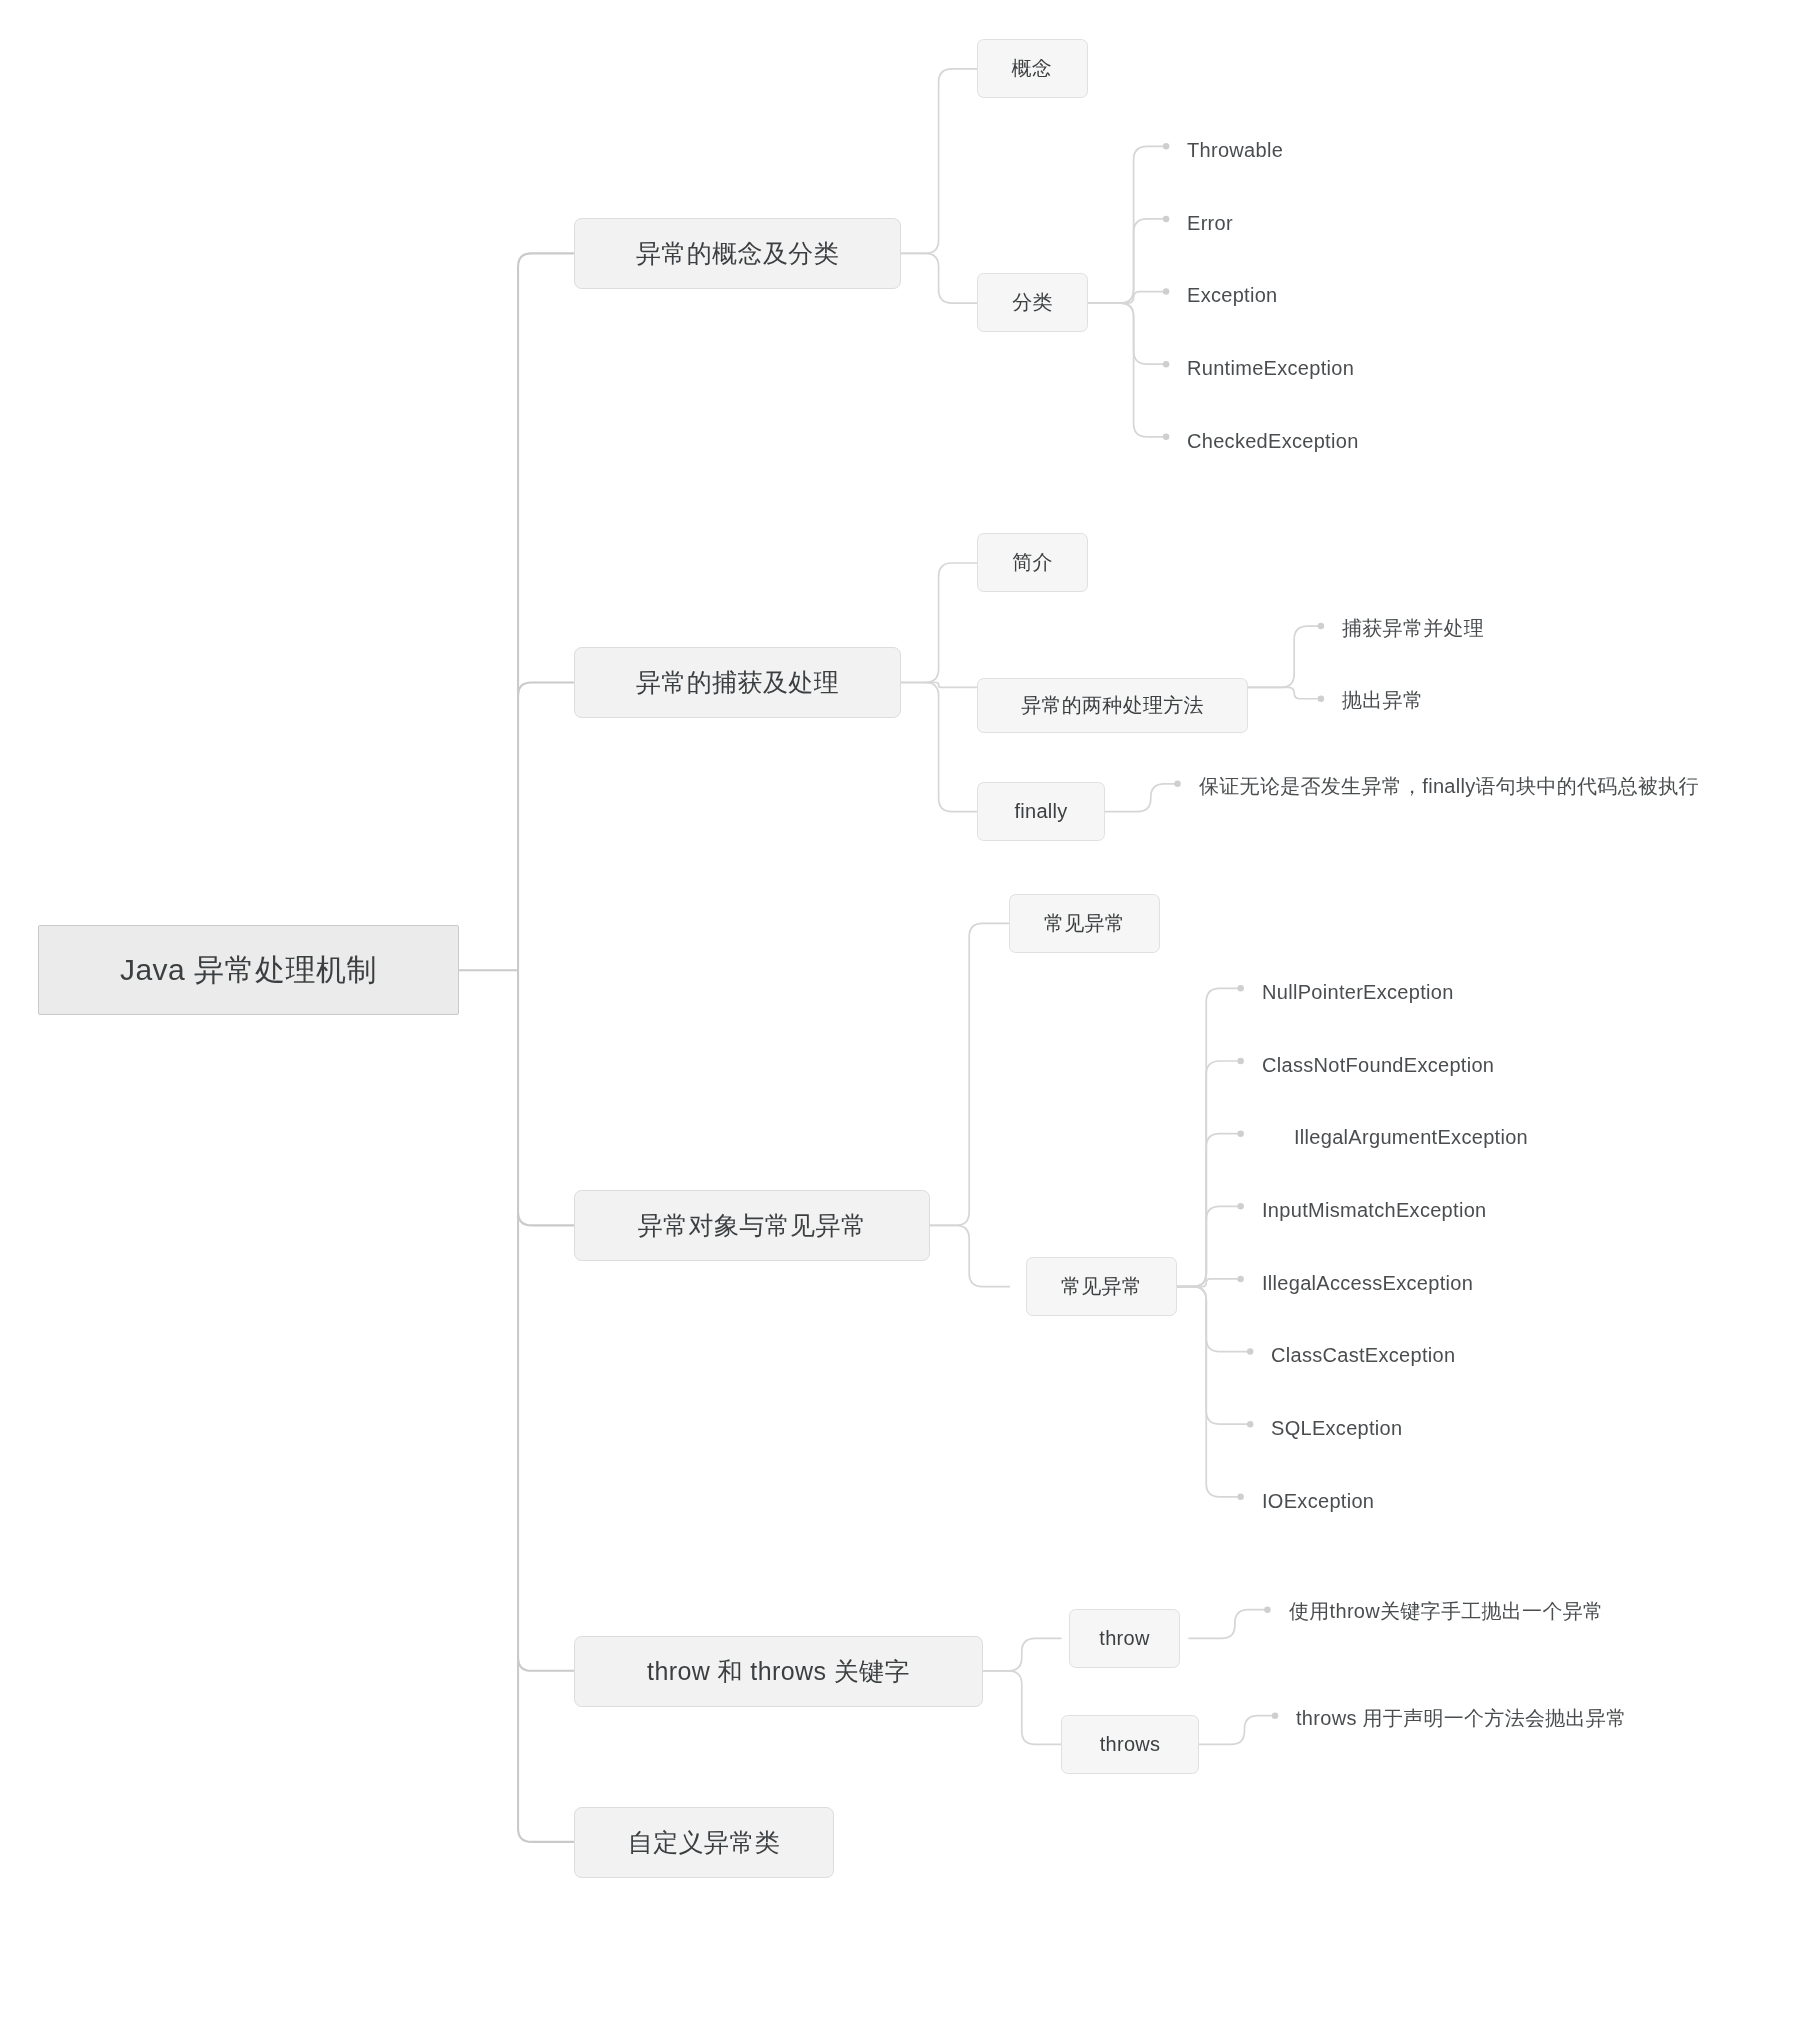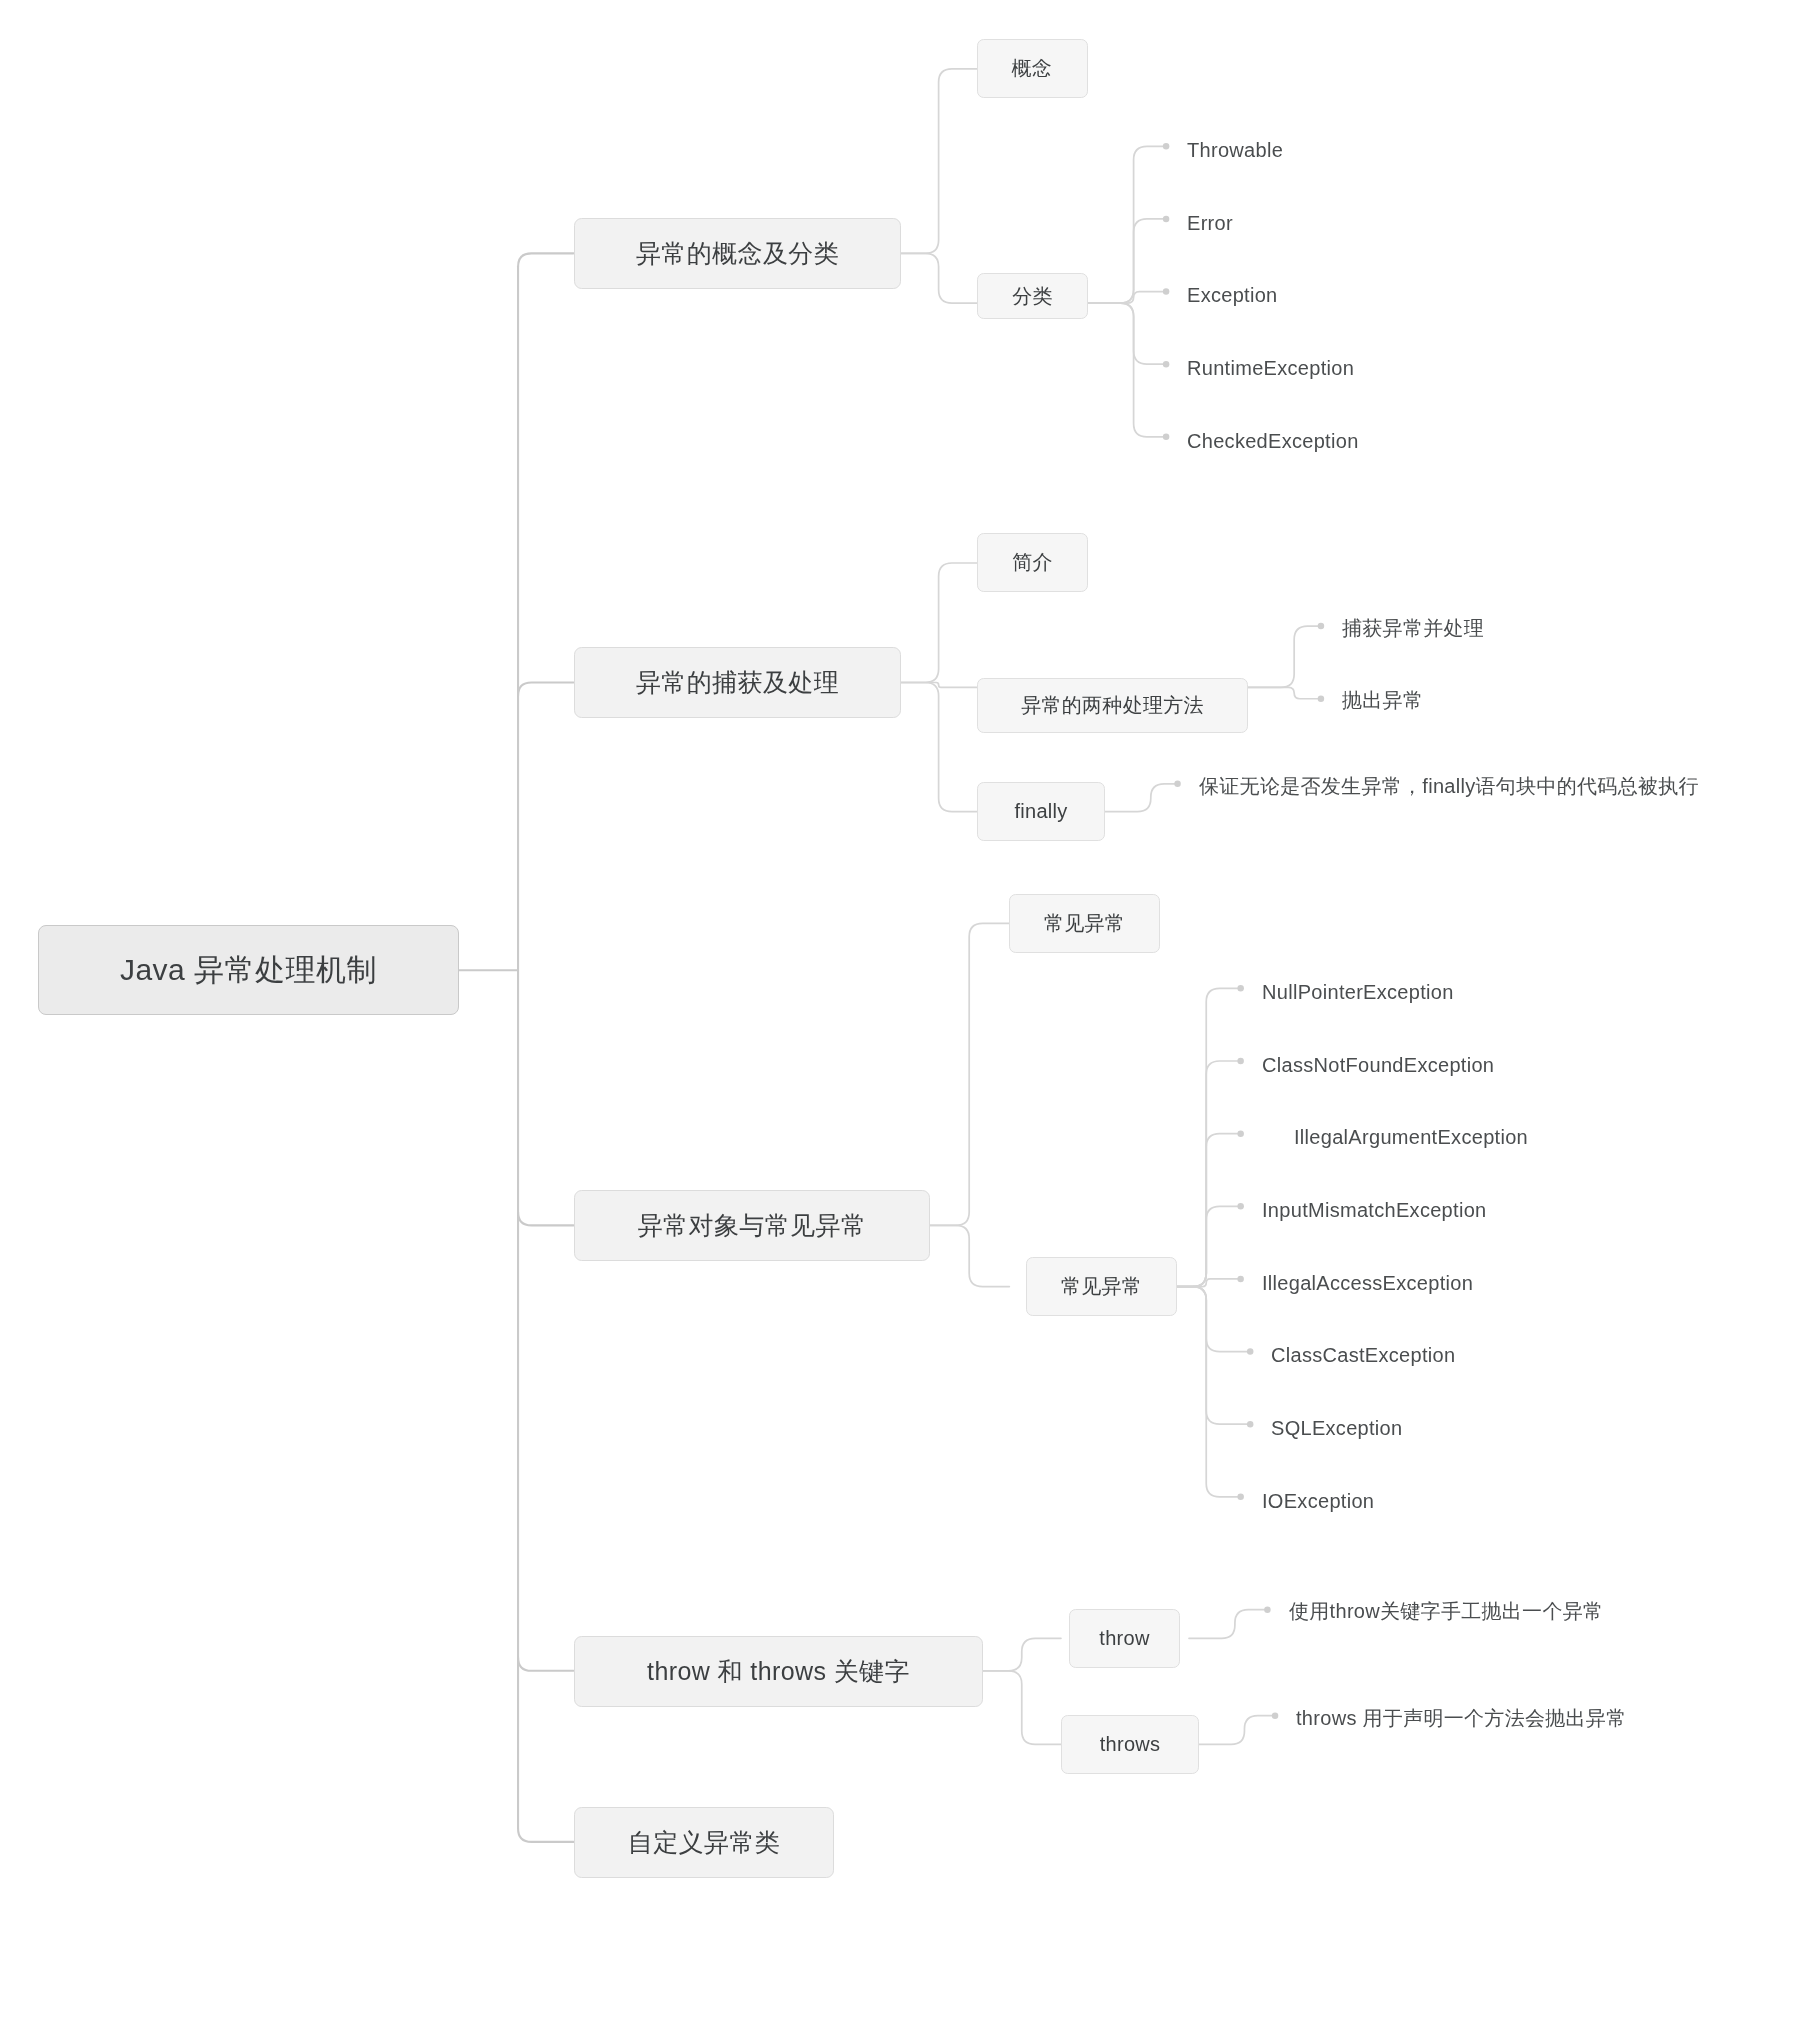--- a/index.html
+++ b/index.html
@@ -30,21 +30,21 @@
     box-sizing: border-box;
     display: flex;
     align-items: center;
     justify-content: center;
     white-space: nowrap;
   }
   
   .node.lv0 {
     background: #ebebeb;
     border: 1.5px solid #c9c9c9;
-    border-radius: 8px;
+    border-radius: 2px;
     color: #3c3f41;
     font-size: 30px;
     letter-spacing: 0.5px;
     padding: 0 21px;
     align-items: center;
   }
   
   .node.lv1 {
     background: #f2f2f2;
     border: 1.2px solid #dcdcdc;
@@ -165,21 +165,21 @@
       </div>
       <div class="node lv1" style="left: 574px; top: 1636px; width: 409px; height: 71px;">
         <span>throw 和 throws 关键字</span>
       </div>
       <div class="node lv1" style="left: 574px; top: 1807px; width: 260px; height: 71px;">
         <span>自定义异常类</span>
       </div>
       <div class="node lv2" style="left: 977px; top: 39px; width: 111px; height: 59px; padding-left: 14px;">
         <span>概念</span>
       </div>
-      <div class="node lv2" style="left: 977px; top: 273px; width: 111px; height: 46px;">
+      <div class="node lv2" style="left: 977px; top: 273px; width: 111px; height: 59px;">
         <span>分类</span>
       </div>
       <div class="leaf" style="left: 1187px; top: 131px; width: 102px; height: 31px;">
         <span>Throwable</span>
       </div>
       <div class="leaf" style="left: 1187px; top: 204px; width: 52px; height: 31px;">
         <span>Error</span>
       </div>
       <div class="leaf" style="left: 1187px; top: 276px; width: 97px; height: 31px;">
         <span>Exception</span>

